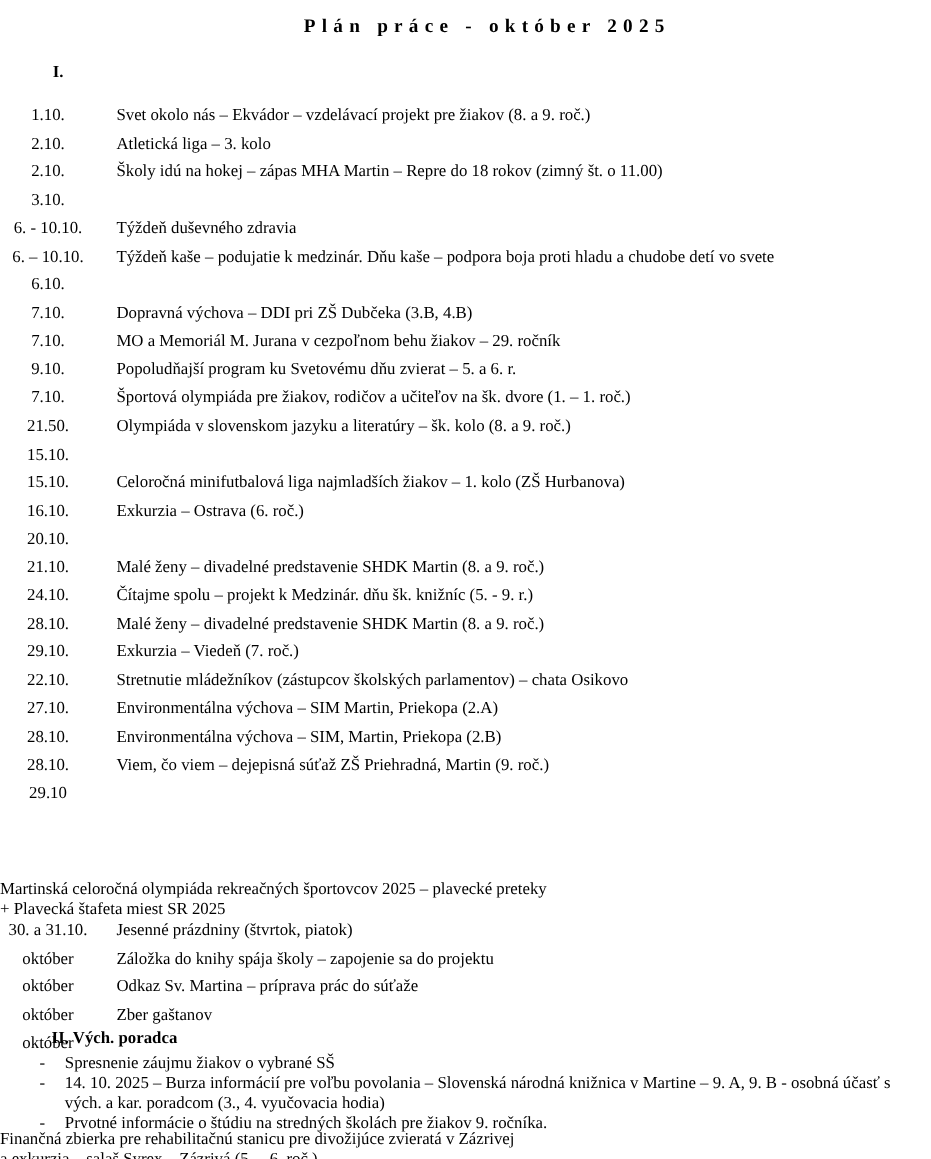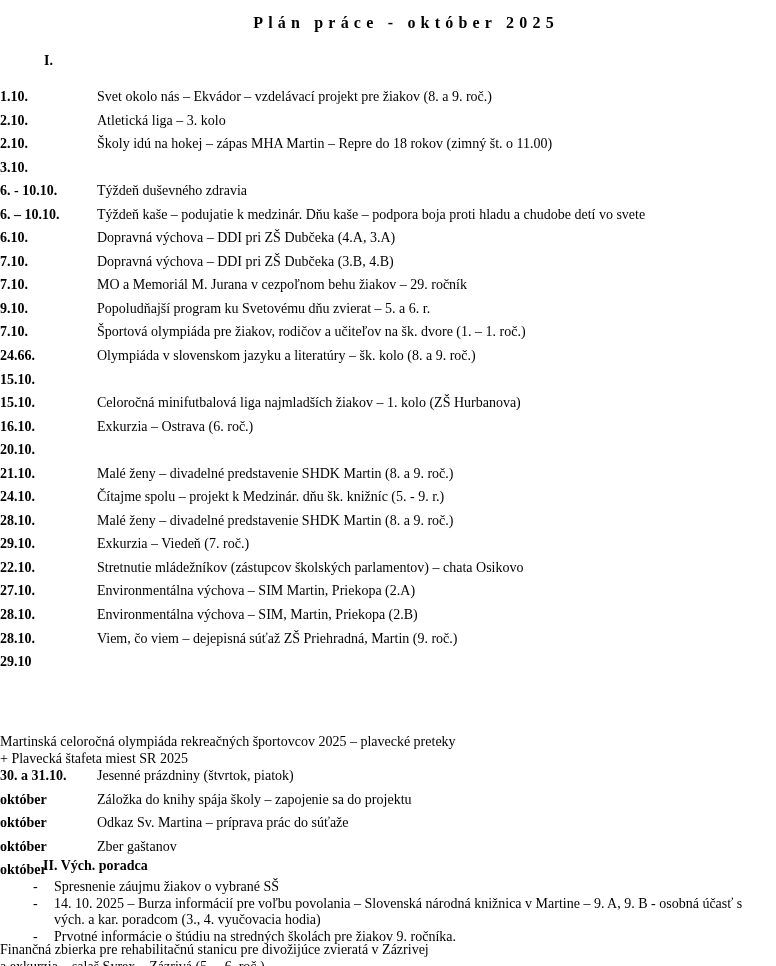--- a/index.html
+++ b/index.html
@@ -50,25 +50,24 @@
       min-height: 23.55px;
       line-height: 17px;
     }
     .event.wrap {
       min-height: 40px;
       flex-direction: column;
     }
     .event-date {
       width: 80px;
       flex: 0 0 80px;
-      text-align: left;
+      text-align: center;
       padding-right: 17px;
       box-sizing: content-box;
       white-space: nowrap;
-      font-weight: bold;
     }
     .event-text {
       flex: 1 1 auto;
       white-space: pre-line;
       padding-right: 4px;
     }
     .section-two-heading {
       position: absolute;
       top: 846px;
       left: 31px;
@@ -126,40 +125,39 @@
   <li class="event">
       <span class="event-date">6. - 10.10.</span>
       <span class="event-text">Týždeň duševného zdravia</span>
     </li>
   <li class="event">
       <span class="event-date">6. – 10.10.</span>
       <span class="event-text">Týždeň kaše – podujatie k medzinár. Dňu kaše – podpora boja proti hladu a chudobe detí vo svete</span>
     </li>
   <li class="event">
       <span class="event-date">6.10.</span>
-      <span class="event-text">Dopravná výchova – DDI pri ZŠ Dubčeka (4.A, 3.A)</span>
     </li>
   <li class="event">
       <span class="event-date">7.10.</span>
       <span class="event-text">Dopravná výchova – DDI pri ZŠ Dubčeka (3.B, 4.B)</span>
     </li>
   <li class="event">
       <span class="event-date">7.10.</span>
       <span class="event-text">MO a Memoriál M. Jurana v cezpoľnom behu žiakov – 29. ročník</span>
     </li>
   <li class="event">
       <span class="event-date">9.10.</span>
       <span class="event-text">Popoludňajší program ku Svetovému dňu zvierat  – 5. a 6. r.</span>
     </li>
   <li class="event">
       <span class="event-date">7.10.</span>
       <span class="event-text">Športová olympiáda pre žiakov, rodičov a učiteľov na šk. dvore (1. – 1. roč.)</span>
     </li>
   <li class="event">
-      <span class="event-date">24.66.</span>
+      <span class="event-date">21.50.</span>
       <span class="event-text">Olympiáda v slovenskom jazyku a literatúry – šk. kolo (8. a 9. roč.)</span>
     </li>
   <li class="event">
       <span class="event-date">15.10.</span>
     </li>
   <li class="event">
       <span class="event-date">15.10.</span>
       <span class="event-text">Celoročná minifutbalová liga najmladších žiakov – 1. kolo (ZŠ Hurbanova)</span>
     </li>
   <li class="event">

